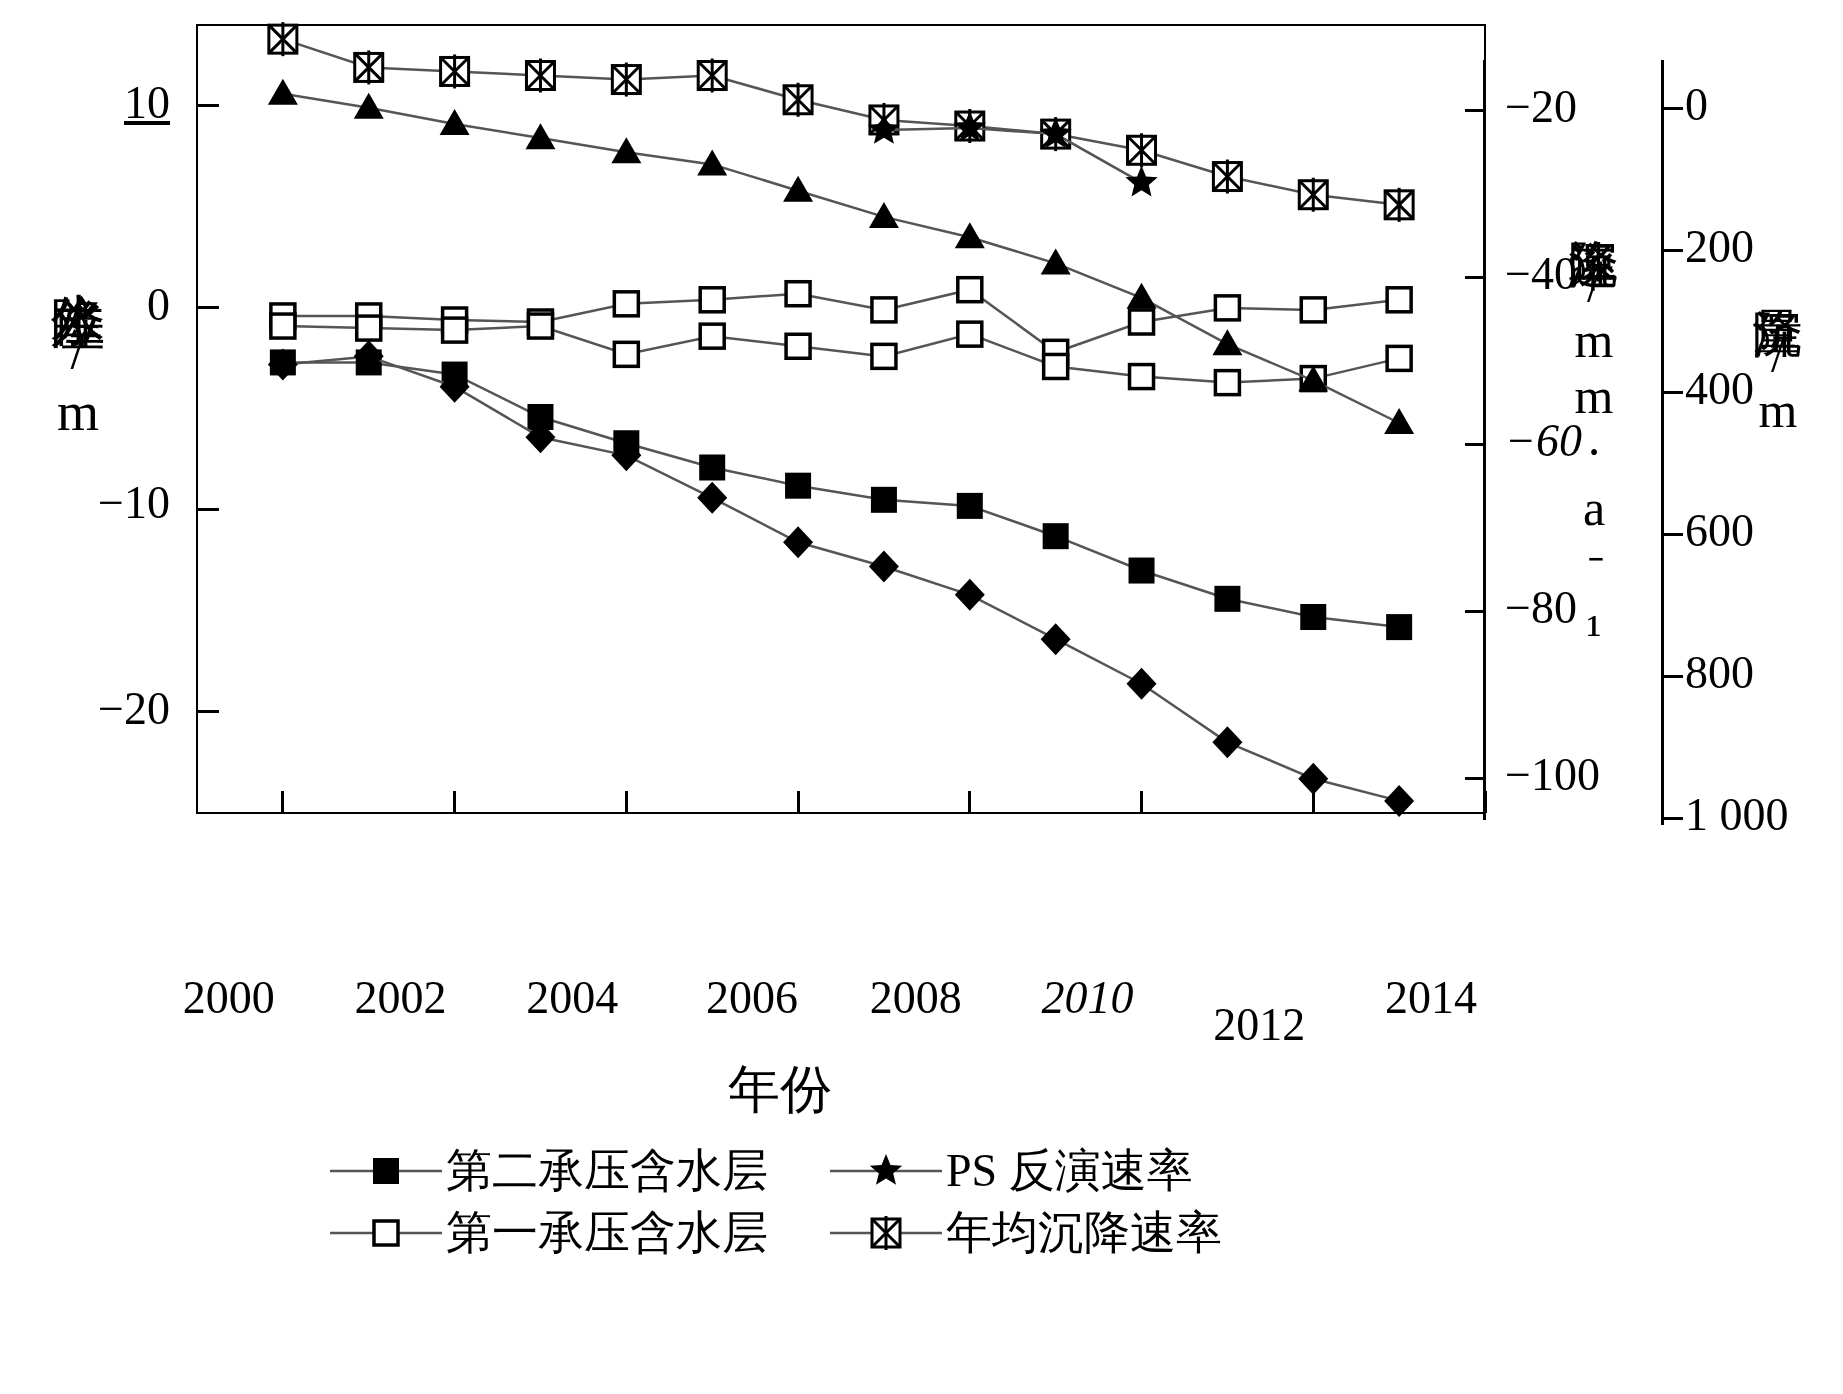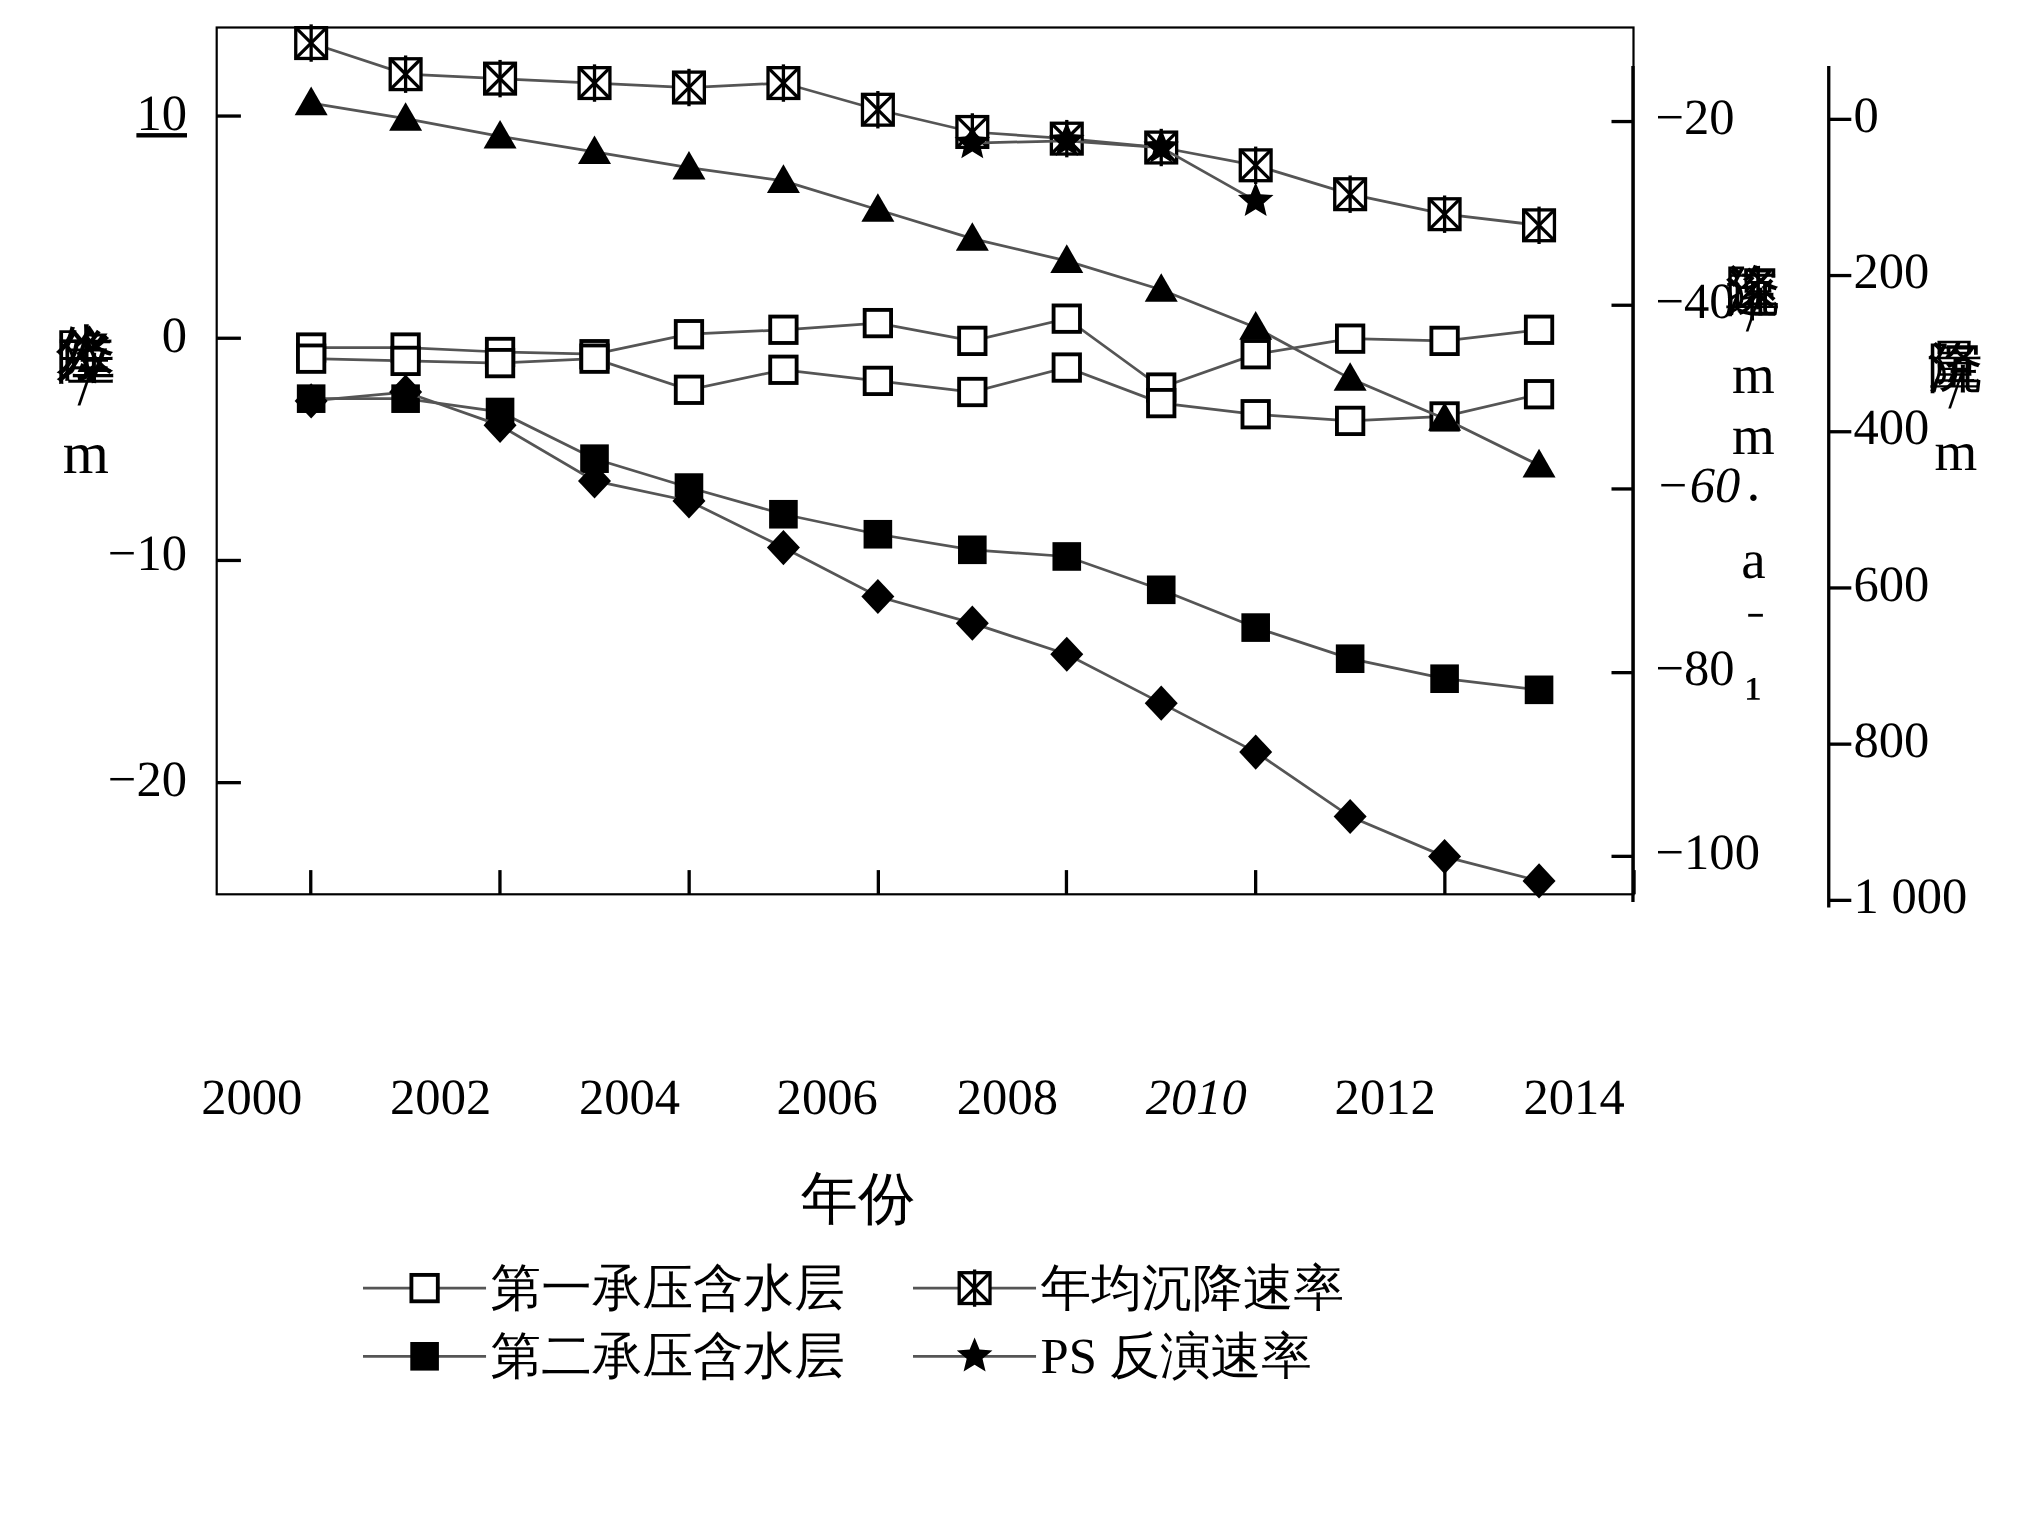--- a/index.html
+++ b/index.html
@@ -236,21 +236,21 @@
       <div class="tick xt" style="left: 354.6px; top: 975px;">2002</div>
       <div class="tickmark" style="left: 624.833px; top: 791px; width: 3px; height: 22px;"></div>
       <div class="tick xt" style="left: 526.333px; top: 975px;">2004</div>
       <div class="tickmark" style="left: 796.567px; top: 791px; width: 3px; height: 22px;"></div>
       <div class="tick xt" style="left: 706px; top: 975px;">2006</div>
       <div class="tickmark" style="left: 968.3px; top: 791px; width: 3px; height: 22px;"></div>
       <div class="tick xt" style="left: 869.8px; top: 975px;">2008</div>
       <div class="tickmark" style="left: 1140.03px; top: 791px; width: 3px; height: 22px;"></div>
       <div class="tick xt" style="left: 1041.53px; top: 975px; font-style: italic;">2010</div>
       <div class="tickmark" style="left: 1311.77px; top: 791px; width: 3px; height: 22px;"></div>
-      <div class="tick xt" style="left: 1213.27px; top: 975px;">2012</div>
+      <div class="tick xt" style="left: 1213.27px; top: 1002px;">2012</div>
       <div class="tickmark" style="left: 1483.5px; top: 791px; width: 3px; height: 22px;"></div>
       <div class="tick xt" style="left: 1385px; top: 975px;">2014</div>
       <div class="tick right" style="left: 1505px; top: 84px;">−20</div>
       <div class="tickmark" style="left: 1465px; top: 108.5px; width: 20px; height: 3px;"></div>
       <div class="tick right" style="left: 1505px; top: 251px;">−40</div>
       <div class="tickmark" style="left: 1465px; top: 275.5px; width: 20px; height: 3px;"></div>
       <div class="tick right" style="left: 1505px; top: 418px; font-style: italic;">−60</div>
       <div class="tickmark" style="left: 1465px; top: 442.5px; width: 20px; height: 3px;"></div>
       <div class="tick right" style="left: 1505px; top: 585px;">−80</div>
       <div class="tickmark" style="left: 1465px; top: 609.5px; width: 20px; height: 3px;"></div>
@@ -276,54 +276,54 @@
   <div class="axlabel ylabel-r1">沉降速率 /mm·a⁻¹</div>
   <div class="axlabel ylabel-r2">沉降量 /m</div>
   <div class="axlabel xlabel">年份</div>
 
   <div id="legend">
       <div class="legrow">
         <div class="legitem c1">
           <span class="legsym">
             <svg width="112" height="46">
               <line x1="0" y1="23" x2="112" y2="23" stroke="#555" stroke-width="2.5"></line>
+              <rect x="44" y="11" width="24" height="24" fill="#000" stroke="#000" stroke-width="2"></rect>
+            </svg>
+          </span>
+          <span class="legtxt">第二承压含水层</span>
+        </div>
+        <div class="legitem">
+          <span class="legsym">
+            <svg width="112" height="46">
+              <line x1="0" y1="23" x2="112" y2="23" stroke="#555" stroke-width="2.5"></line>
+              <polygon points="56.0,6.0 60.5,16.9 72.2,17.7 63.2,25.3 66.0,36.8 56.0,30.6 46.0,36.8 48.8,25.3 39.8,17.7 51.5,16.9" fill="#000"></polygon>
+            </svg>
+          </span>
+          <span class="legtxt">PS 反演速率</span>
+        </div>
+      </div>
+      <div class="legrow">
+        <div class="legitem c1">
+          <span class="legsym">
+            <svg width="112" height="46">
+              <line x1="0" y1="23" x2="112" y2="23" stroke="#555" stroke-width="2.5"></line>
               <rect x="44" y="11" width="24" height="24" fill="#fff" stroke="#000" stroke-width="3.5"></rect>
             </svg>
           </span>
           <span class="legtxt">第一承压含水层</span>
         </div>
         <div class="legitem">
           <span class="legsym">
             <svg width="112" height="46">
               <line x1="0" y1="23" x2="112" y2="23" stroke="#555" stroke-width="2.5"></line>
               <g>
                 <rect x="42" y="9" width="28" height="28" fill="#fff" stroke="#000" stroke-width="3"></rect>
                 <line x1="42" y1="9" x2="70" y2="37" stroke="#000" stroke-width="3"></line>
                 <line x1="70" y1="9" x2="42" y2="37" stroke="#000" stroke-width="3"></line>
                 <line x1="56" y1="6" x2="56" y2="40" stroke="#000" stroke-width="3"></line>
               </g>
             </svg>
           </span>
           <span class="legtxt">年均沉降速率</span>
         </div>
       </div>
-      <div class="legrow">
-        <div class="legitem c1">
-          <span class="legsym">
-            <svg width="112" height="46">
-              <line x1="0" y1="23" x2="112" y2="23" stroke="#555" stroke-width="2.5"></line>
-              <rect x="44" y="11" width="24" height="24" fill="#000" stroke="#000" stroke-width="2"></rect>
-            </svg>
-          </span>
-          <span class="legtxt">第二承压含水层</span>
-        </div>
-        <div class="legitem">
-          <span class="legsym">
-            <svg width="112" height="46">
-              <line x1="0" y1="23" x2="112" y2="23" stroke="#555" stroke-width="2.5"></line>
-              <polygon points="56.0,6.0 60.5,16.9 72.2,17.7 63.2,25.3 66.0,36.8 56.0,30.6 46.0,36.8 48.8,25.3 39.8,17.7 51.5,16.9" fill="#000"></polygon>
-            </svg>
-          </span>
-          <span class="legtxt">PS 反演速率</span>
-        </div>
-      </div>
     </div>
 </div>
 
 </body></html>

